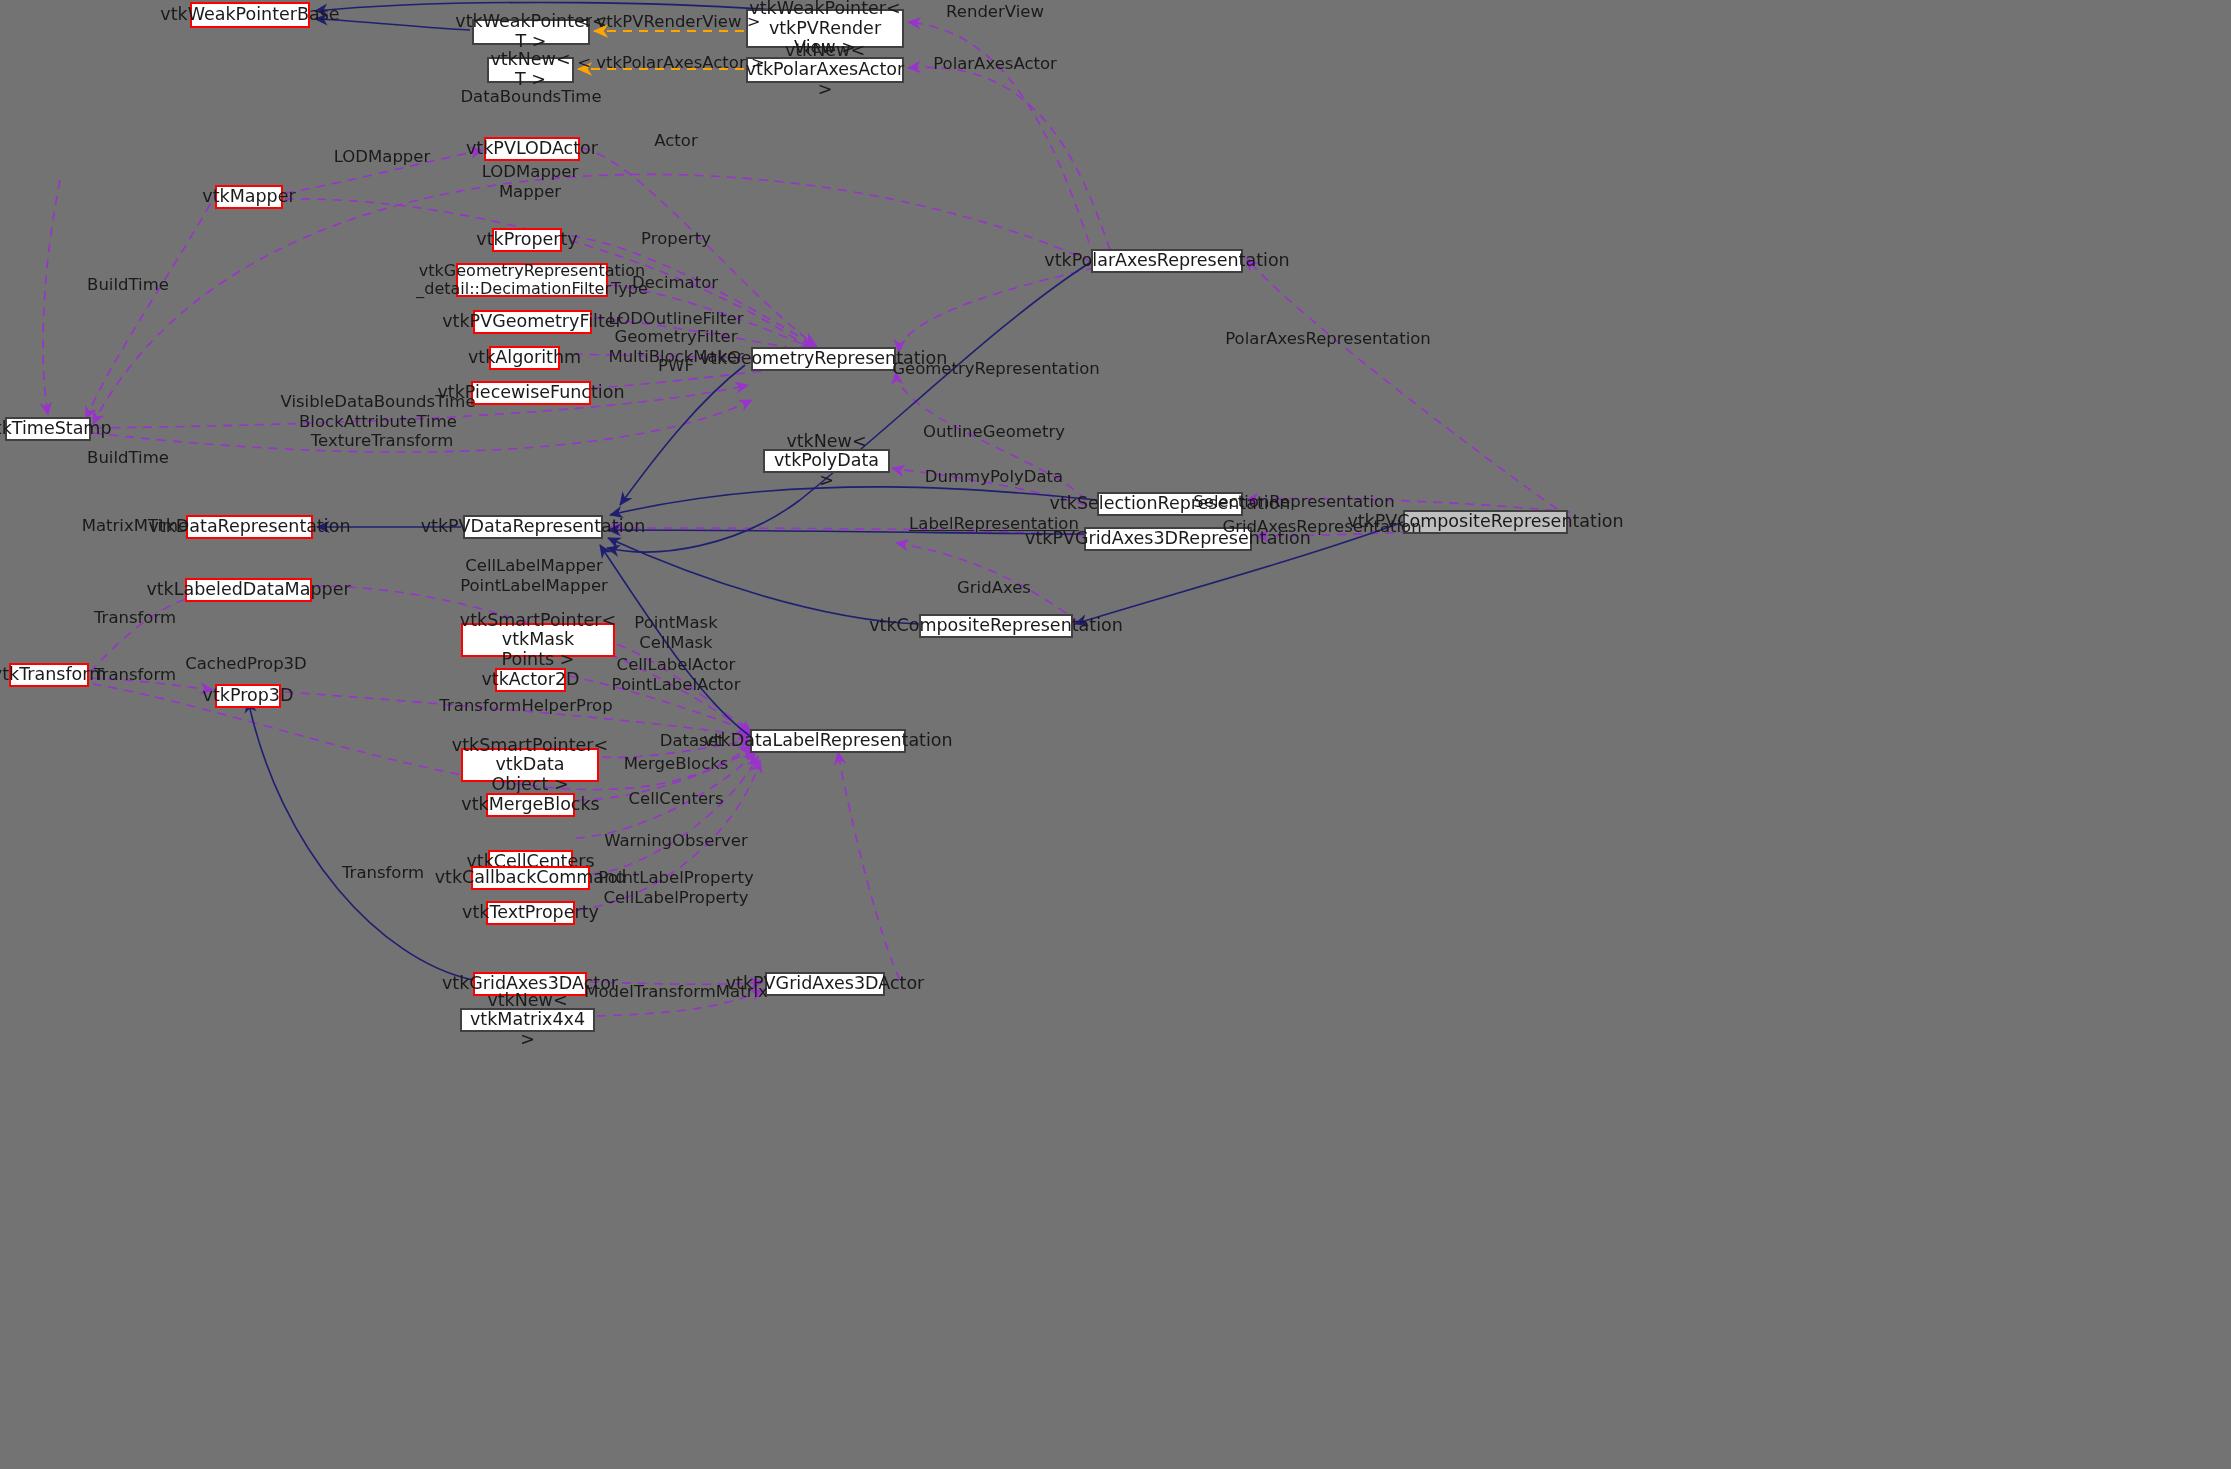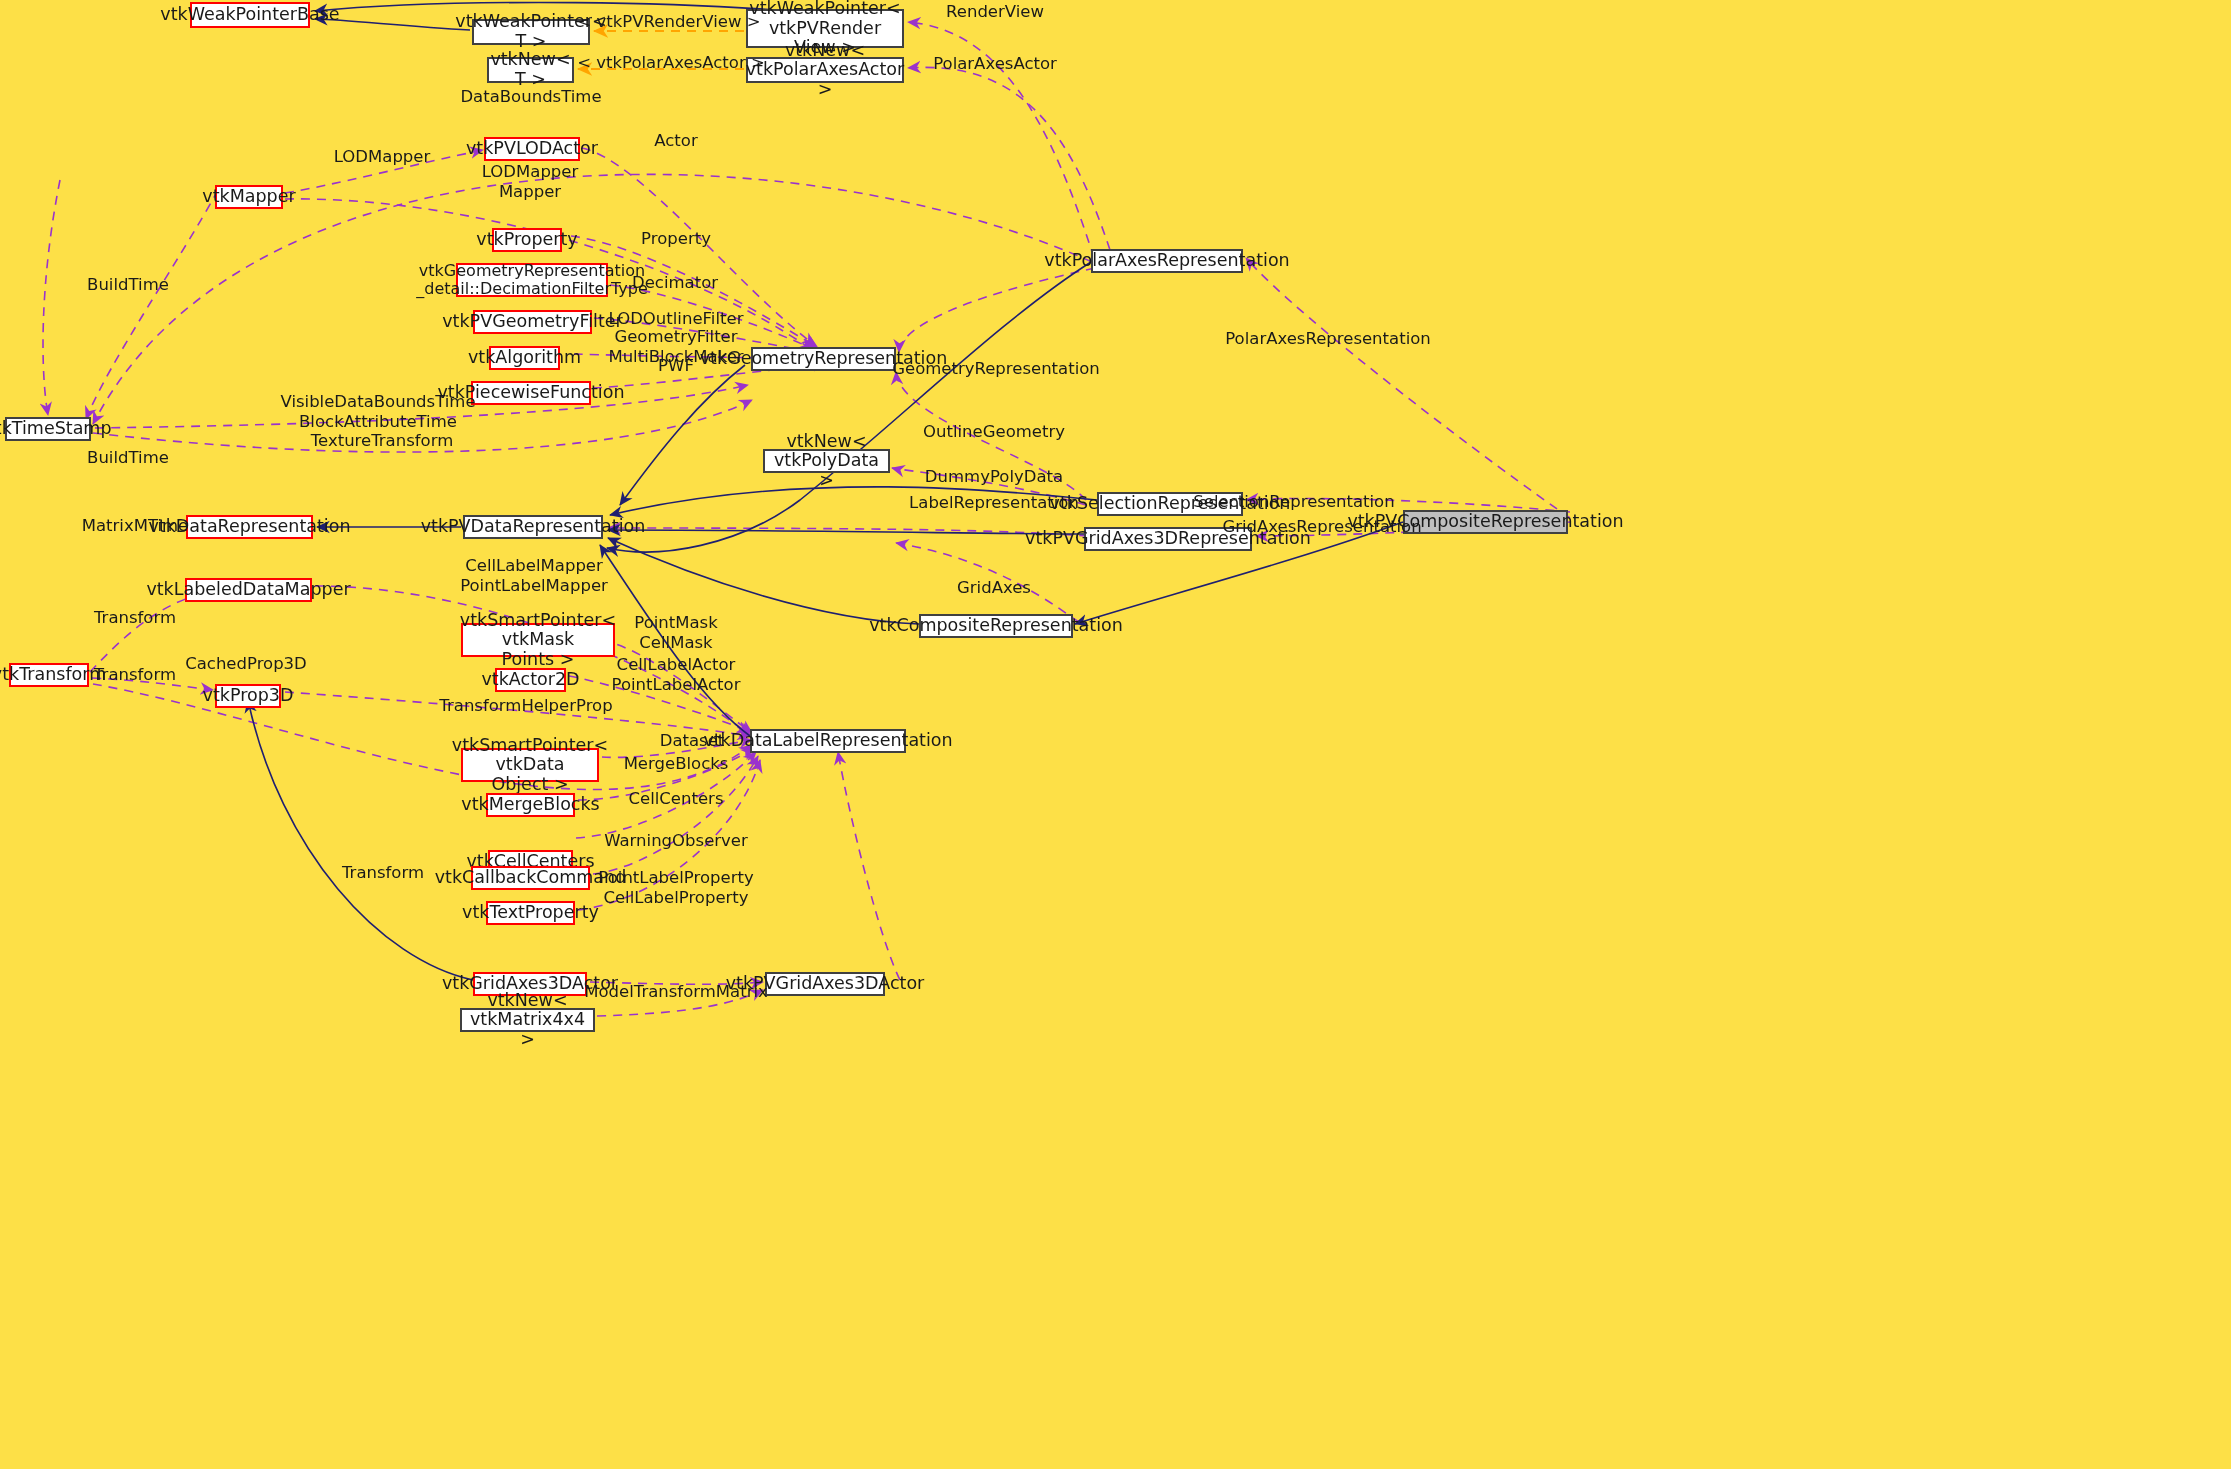--- a/index.html
+++ b/index.html
@@ -1,17 +1,17 @@
 <!DOCTYPE html>
 <html><head>
 <meta charset="utf-8">
 <style>
   html,body{margin:0;padding:0;background:#ffffff;}
   body{font-family:"DejaVu Sans","Liberation Sans",sans-serif;}
-  #stage{position:relative;width:2231px;height:1469px;background:#fde047;overflow:hidden;}
+  #stage{position:relative;width:2231px;height:1469px;background:#737373;overflow:hidden;}
   #wires{position:absolute;left:0;top:0;width:2231px;height:1469px;}
   .node{position:absolute;box-sizing:border-box;display:flex;align-items:center;justify-content:center;
         text-align:center;background:#ffffff;line-height:1.12;white-space:pre-line;
         font-size:17.5px;color:#1a1a1a;letter-spacing:0px;}
   .node.red{border:2px solid #ff0000;}
   .node.dark{border:2px solid #404040;}
   .node.hl{border:2px solid #404040;background:#bfbfbf;}
   .elabel{position:absolute;font-size:16.5px;color:#1a1a1a;text-align:center;white-space:pre-line;
           line-height:1.2;transform:translate(-50%,-50%);pointer-events:none;}
 </style>
@@ -155,21 +155,21 @@
   <div class="elabel" style="left:676px;top:366px;">PWF</div>
   <div class="elabel" style="left:128px;top:285px;">BuildTime</div>
   <div class="elabel" style="left:378px;top:412px;">VisibleDataBoundsTime
 BlockAttributeTime</div>
   <div class="elabel" style="left:382px;top:441px;">TextureTransform</div>
   <div class="elabel" style="left:128px;top:458px;">BuildTime</div>
   <div class="elabel" style="left:135px;top:526px;">MatrixMTime</div>
   <div class="elabel" style="left:996px;top:369px;">GeometryRepresentation</div>
   <div class="elabel" style="left:994px;top:432px;">OutlineGeometry</div>
   <div class="elabel" style="left:994px;top:477px;">DummyPolyData</div>
-  <div class="elabel" style="left:994px;top:503px;">LabelRepresentation</div>
+  <div class="elabel" style="left:994px;top:524px;text-decoration:underline;">LabelRepresentation</div>
   <div class="elabel" style="left:994px;top:588px;">GridAxes</div>
   <div class="elabel" style="left:1328px;top:339px;">PolarAxesRepresentation</div>
   <div class="elabel" style="left:1294px;top:502px;">SelectionRepresentation</div>
   <div class="elabel" style="left:1322px;top:527px;">GridAxesRepresentation</div>
   <div class="elabel" style="left:534px;top:576px;">CellLabelMapper
 PointLabelMapper</div>
   <div class="elabel" style="left:676px;top:633px;">PointMask
 CellMask</div>
   <div class="elabel" style="left:676px;top:675px;">CellLabelActor
 PointLabelActor</div>

